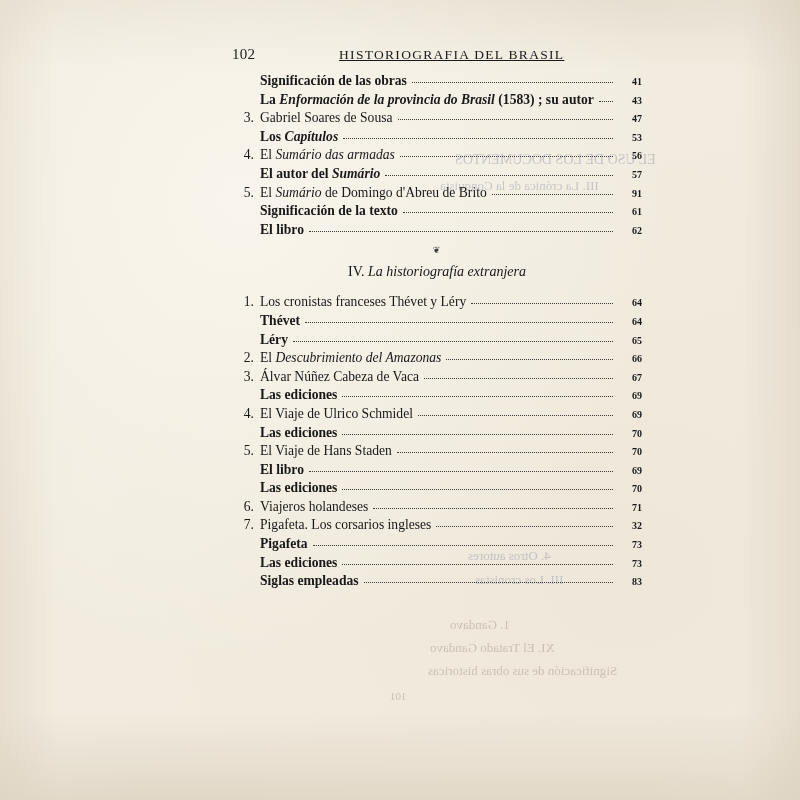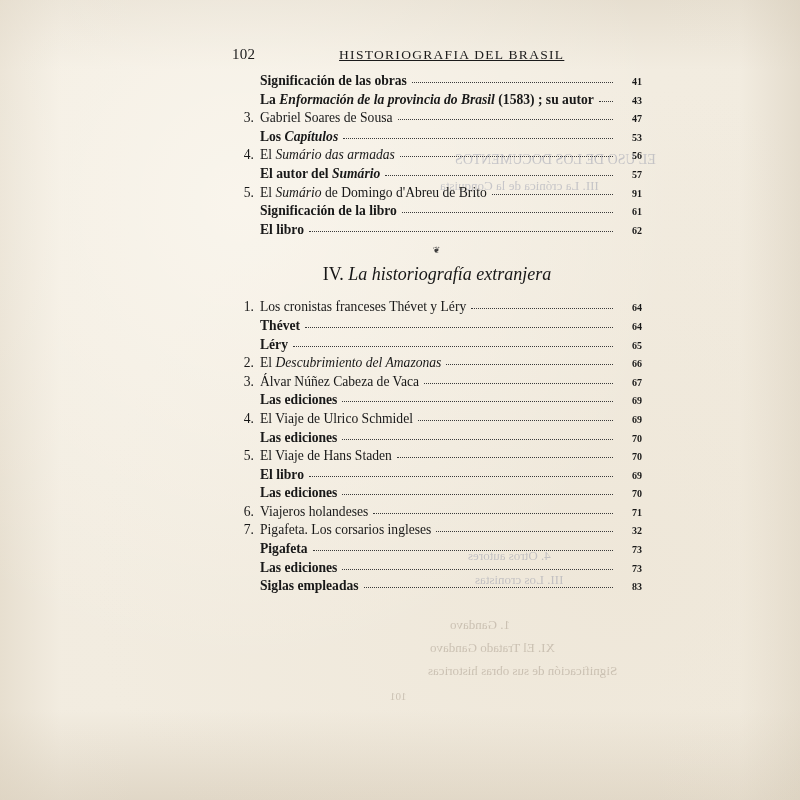--- a/index.html
+++ b/index.html
@@ -111,21 +111,21 @@
   .ornament {
     text-align: center;
     font-size: 9px;
     color: #3a3a3a;
     margin-top: 6px;
     margin-bottom: 2px;
     letter-spacing: 1px;
   }
   .section-title {
     text-align: center;
-    font-size: 18px;
+    font-size: 14px;
     margin: 9px 0 13px 0;
     color: #161616;
   }
   .section-title i { font-style: italic; }
   .section-title .rom { font-style: normal; }
 
   
   .ghost {
     position: absolute;
     color: rgba(120, 104, 86, 0.30);
@@ -196,21 +196,21 @@
             <span class="dots"></span>
             <span class="pageno">57</span>
           </div>
           <div class="entry lvl-num">
             <span class="num">5.</span>
             <span class="label">El <i>Sumário</i> de Domingo d'Abreu de Brito</span>
             <span class="dots"></span>
             <span class="pageno">91</span>
           </div>
           <div class="entry lvl-sub">
-            <span class="label">Significación de la libro</span>
+            <span class="label">Significación de la texto</span>
             <span class="dots"></span>
             <span class="pageno">61</span>
           </div>
           <div class="entry lvl-sub">
             <span class="label">El libro</span>
             <span class="dots"></span>
             <span class="pageno">62</span>
           </div>
         </div>
 

